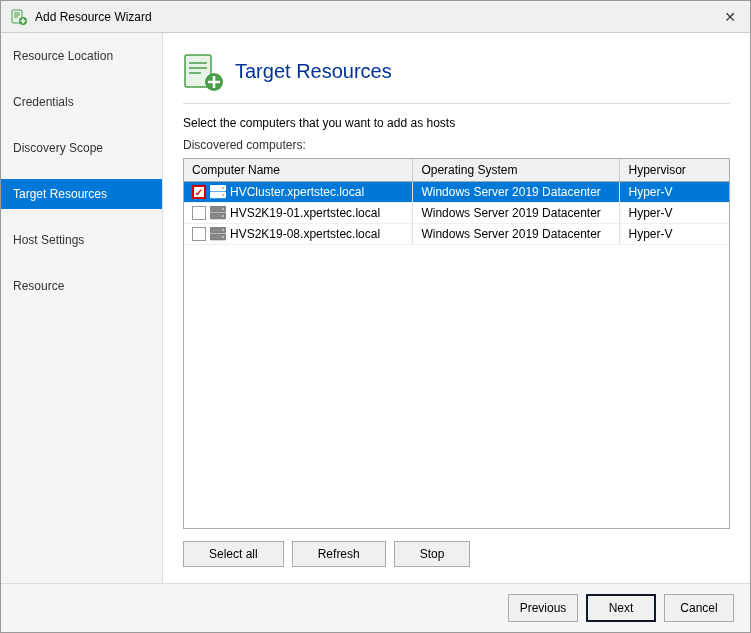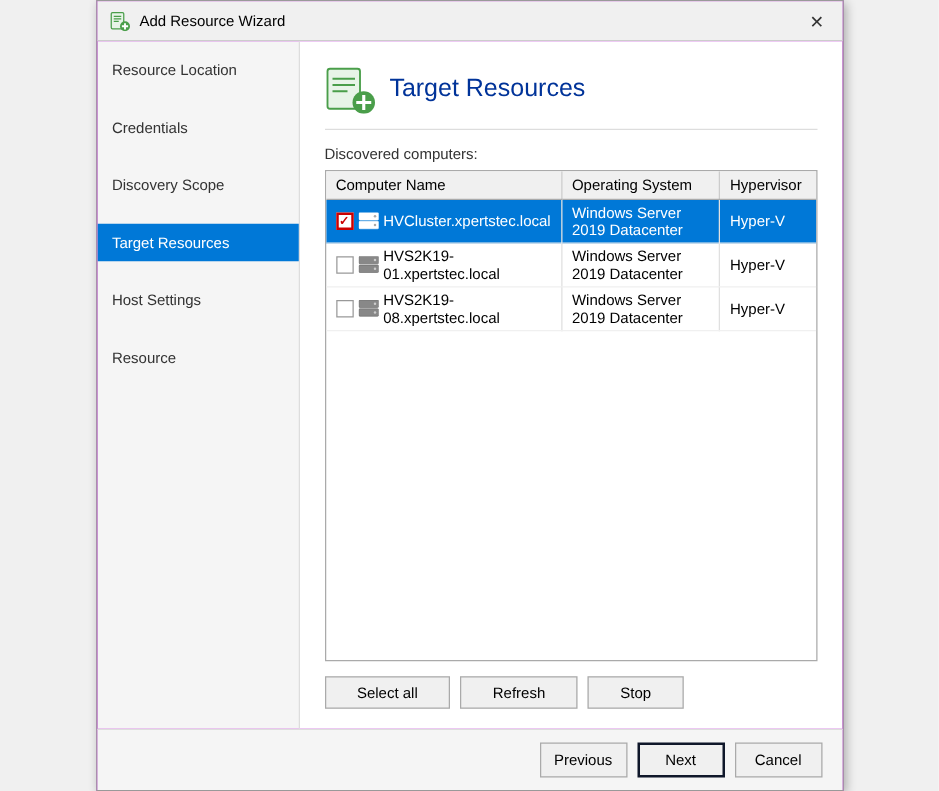--- a/index.html
+++ b/index.html
@@ -7,23 +7,23 @@
       font-family: 'Segoe UI', Tahoma, Geneva, Verdana, sans-serif;
       font-size: 12px;
       background: #f0f0f0;
       display: flex;
       justify-content: center;
       align-items: center;
       width: 751px;
       height: 633px;
     }
     .window {
-      width: 598px;
+      width: 751px;
       height: 633px;
-      background: #d946ef;
+      background: #fef9c3;
       border: 1px solid #999;
       box-shadow: 2px 2px 8px rgba(0,0,0,0.3);
       display: flex;
       flex-direction: column;
     }
     .title-bar {
       background: #f0f0f0;
       border-bottom: 1px solid #ccc;
       padding: 6px 10px;
       display: flex;
@@ -266,20 +266,21 @@
           <line x1="6" y1="17" x2="24" y2="17" stroke="#4a9e4a" stroke-width="1.5"></line>
           <line x1="6" y1="22" x2="18" y2="22" stroke="#4a9e4a" stroke-width="1.5"></line>
           <circle cx="31" cy="31" r="9" fill="#4a9e4a"></circle>
           <line x1="31" y1="25" x2="31" y2="37" stroke="white" stroke-width="2.5"></line>
           <line x1="25" y1="31" x2="37" y2="31" stroke="white" stroke-width="2.5"></line>
         </svg>
         <div class="header-title-block">
           <span class="header-title">Target Resources</span>
         </div>
       </div>
+      <div class="panel-subtitle">Select the computers that you want to add as hosts</div>
 
       <div class="discovered-label">Discovered computers:</div>
 
       <div class="table-container">
         <table>
           <thead>
             <tr>
               <th style="width:42%">Computer Name</th>
               <th style="width:38%">Operating System</th>
               <th style="width:20%">Hypervisor</th>

